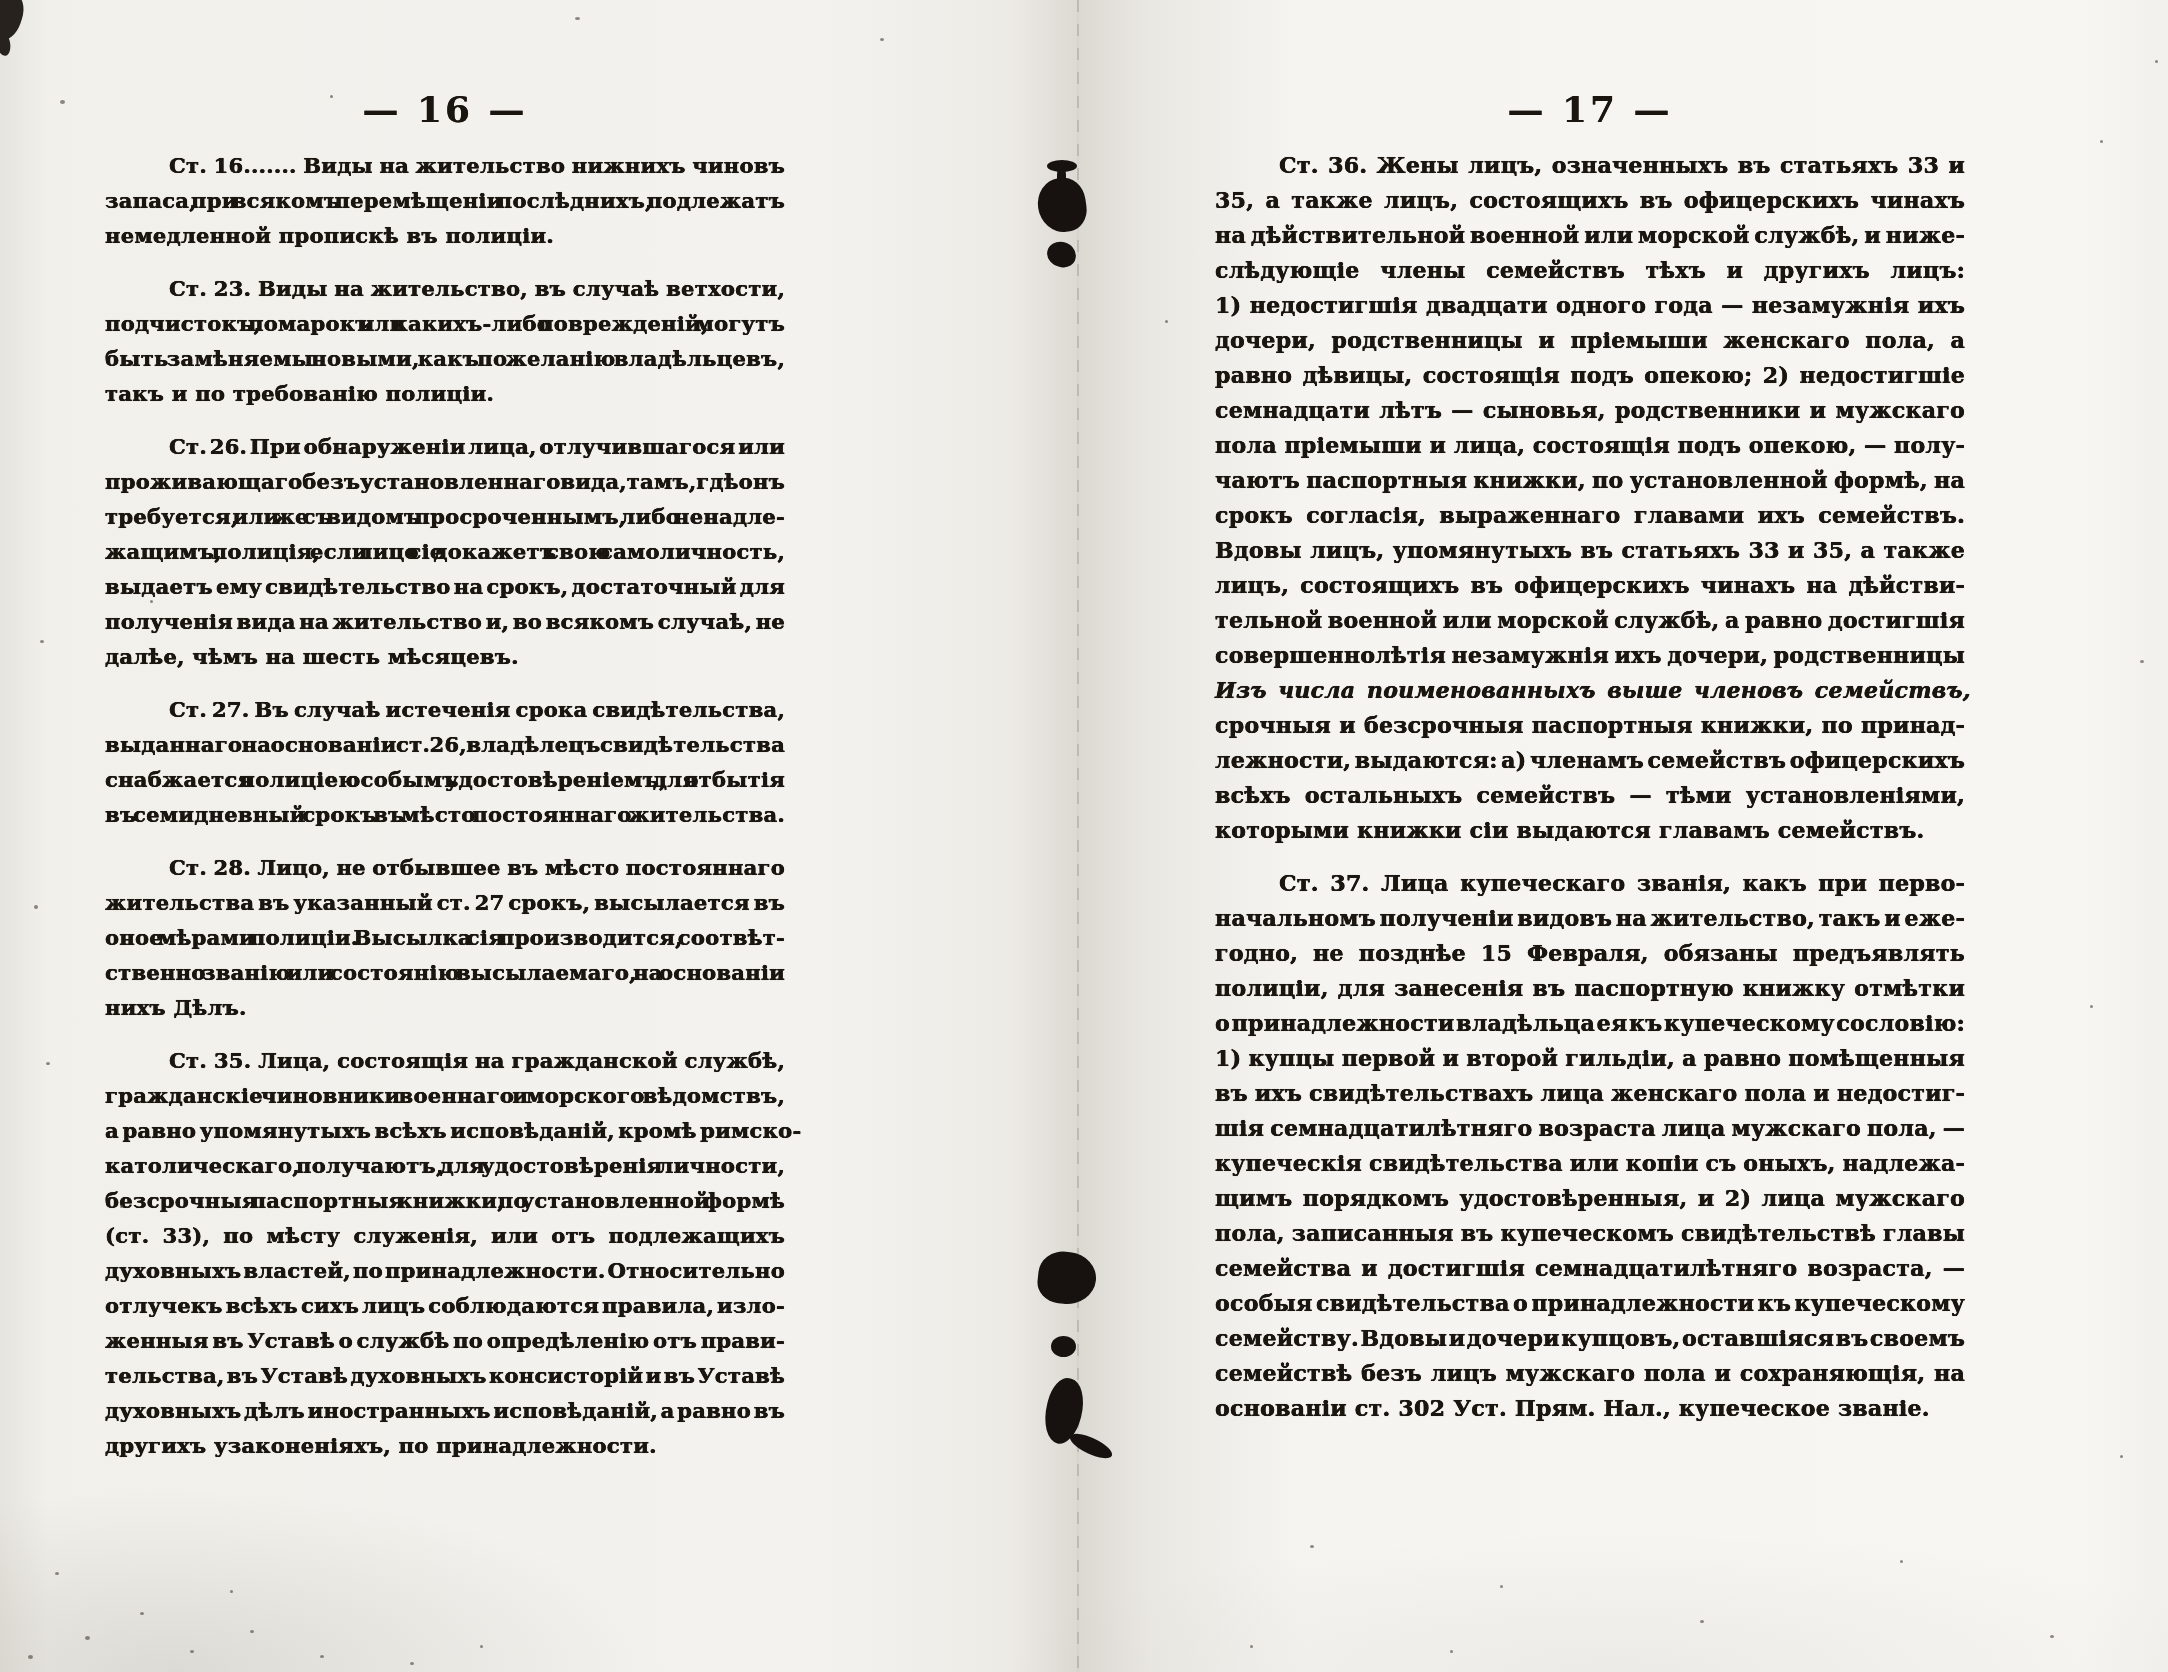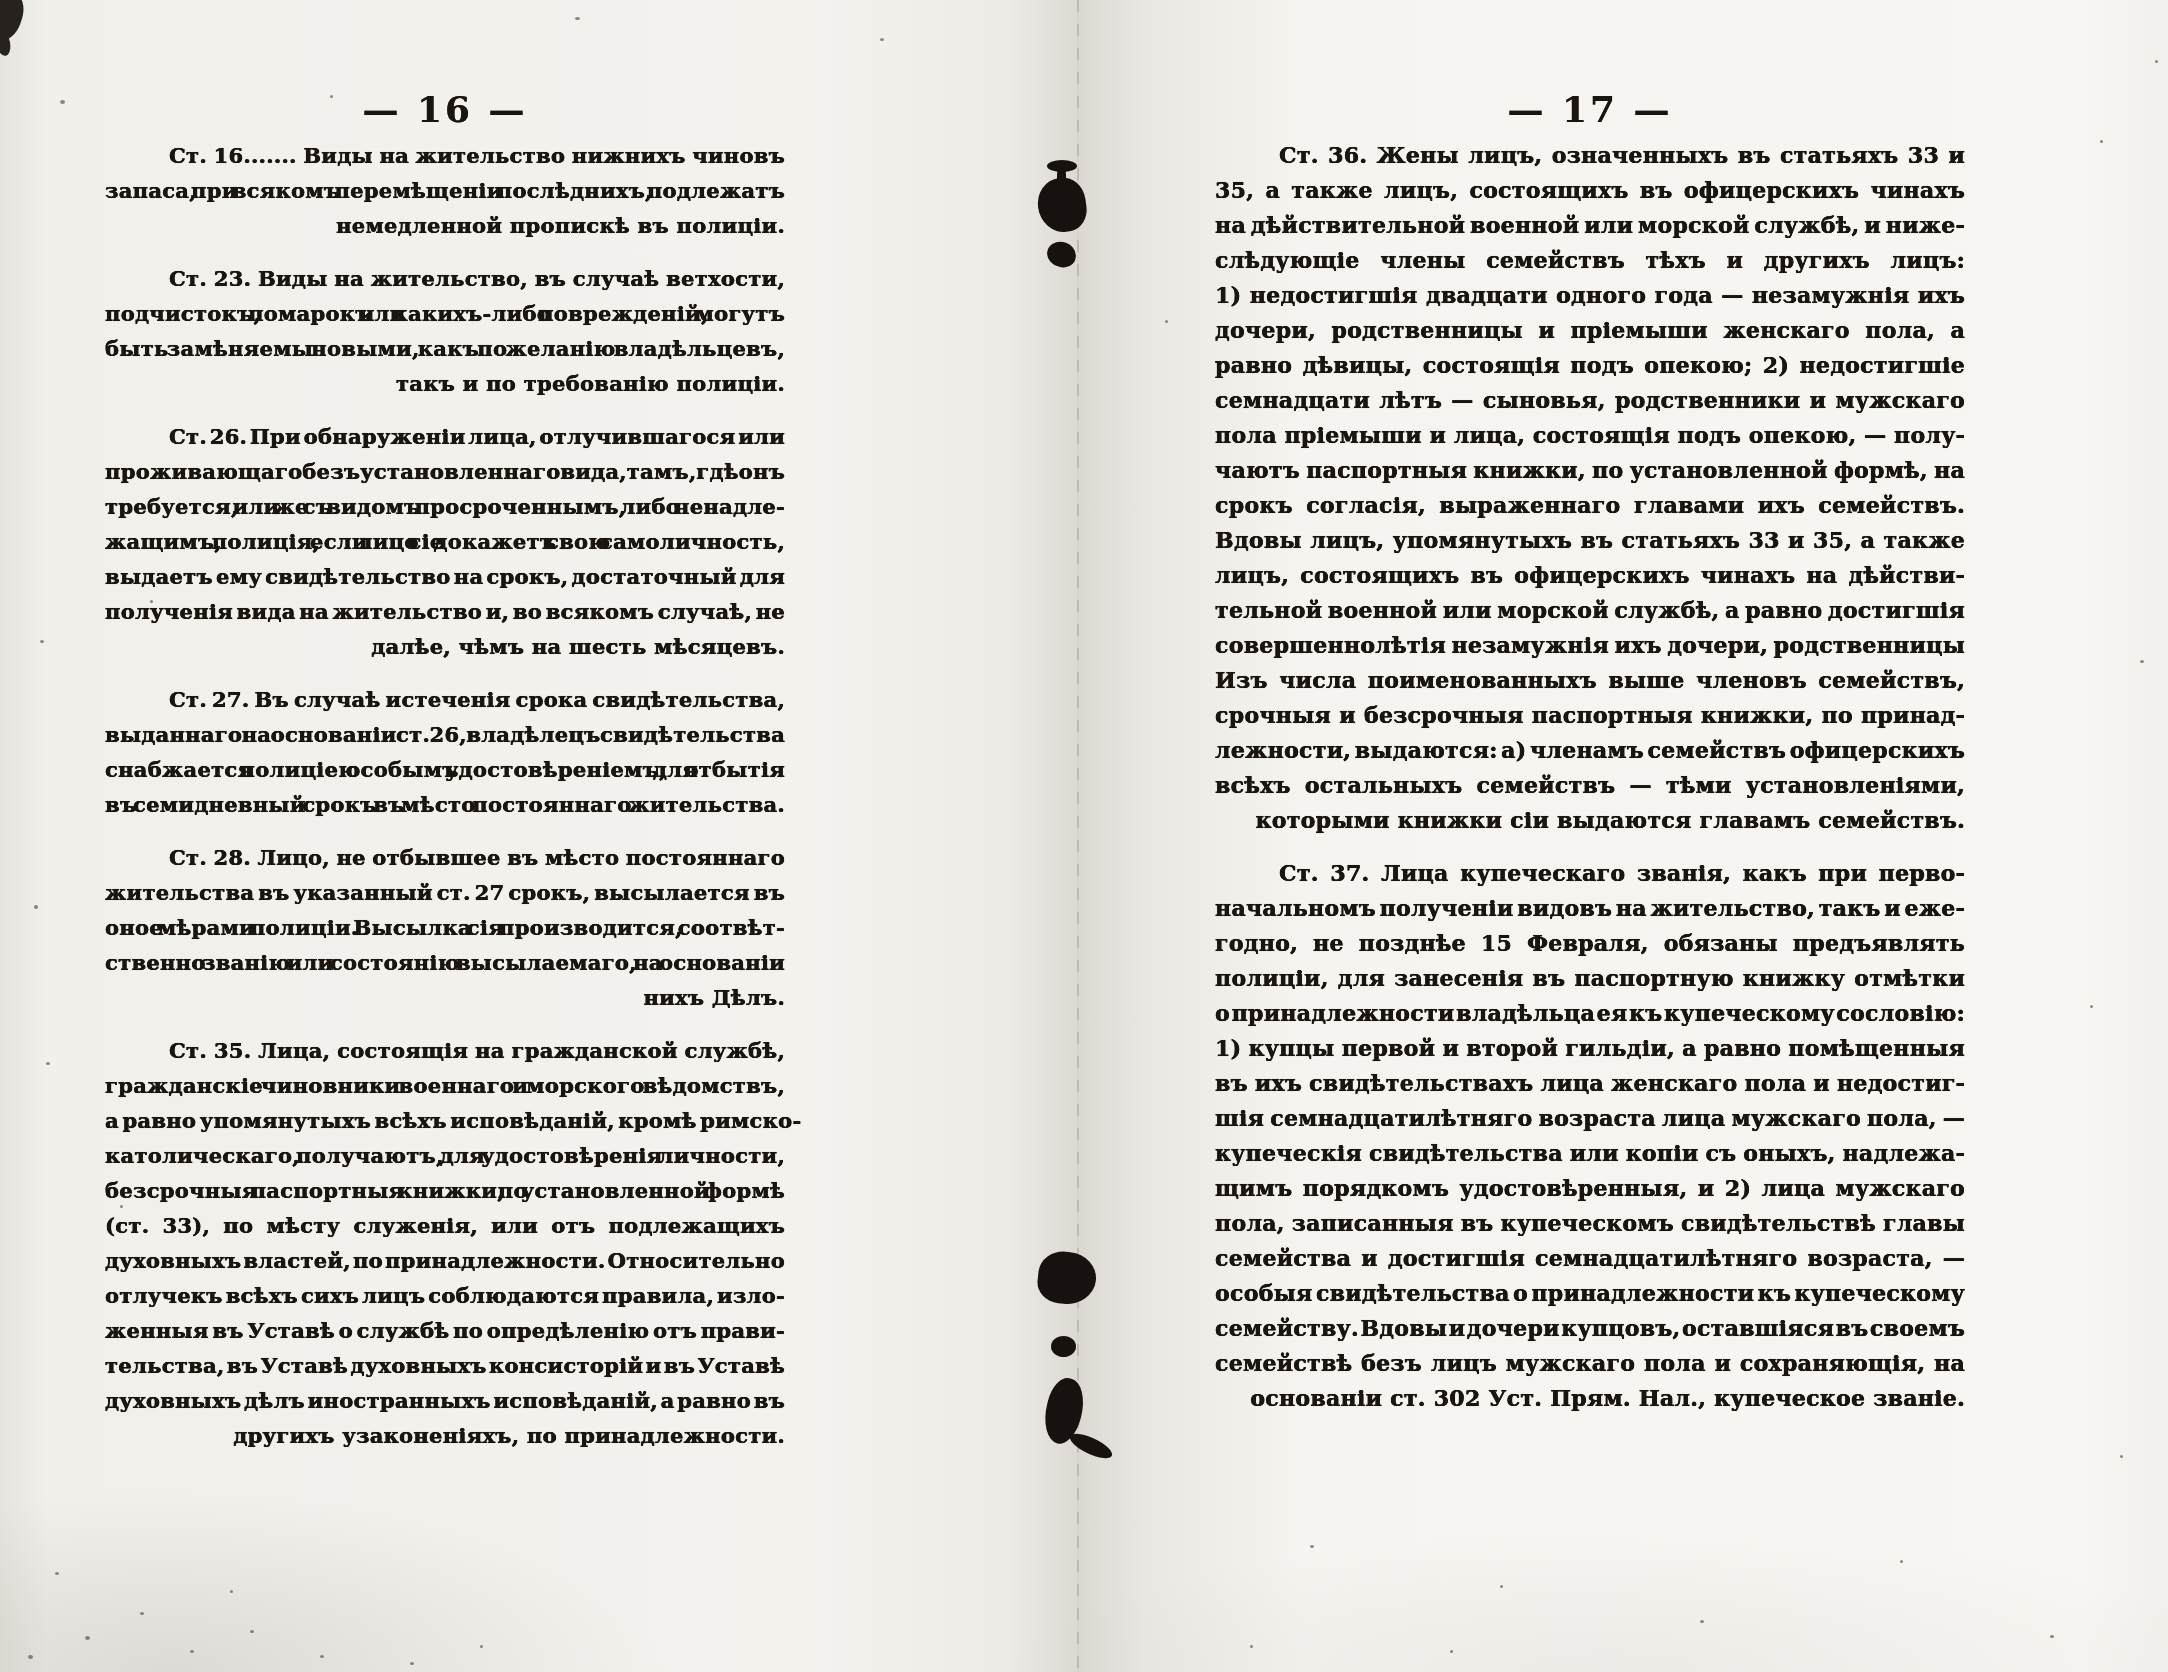--- a/index.html
+++ b/index.html
@@ -19,21 +19,21 @@
         #f5f4f0 60%, #f7f6f3 96%, #f1f0ec 100%);
   }
   .page-number{
     position:absolute;top:88px;
     text-align:center;
     font-size:36px;letter-spacing:3px;
     text-shadow:0 0 0.6px rgba(25,18,10,0.85);
   }
   .page-left  .page-number{left:105px;width:680px;}
   .page-right .page-number{left:1215px;width:750px;}
-  .text-block{position:absolute;top:138px;text-align:right;}
+  .text-block{position:absolute;top:148px;}
   .page-left  .text-block{left:105px;width:680px;}
   .page-right .text-block{left:1215px;width:750px;}
   .paragraph{margin:0 0 18px 0;}
   .line{
     height:35px;line-height:35px;
     white-space:nowrap;
     letter-spacing:0.3px;
     text-shadow:0.35px 0 0 currentColor, -0.2px 0 0 rgba(27,21,16,0.75), 0 0 0.7px rgba(30,22,14,0.6);
   }
   .page-left  .line{font-size:21px;}
@@ -118,21 +118,21 @@
           <div class="line" style="word-spacing: 7.53906px; padding-left: 0px;"><span>дочери, родственницы и пріемыши женскаго пола, а</span></div>
           <div class="line" style="word-spacing: 2.43229px; padding-left: 0px;"><span>равно дѣвицы, состоящія подъ опекою; 2) недостигшіе</span></div>
           <div class="line" style="word-spacing: 1.33854px; padding-left: 0px;"><span>семнадцати лѣтъ — сыновья, родственники и мужскаго</span></div>
           <div class="line" style="word-spacing: -0.314453px; padding-left: 0px;"><span>пола пріемыши и лица, состоящія подъ опекою, — полу-</span></div>
           <div class="line" style="word-spacing: -1.73698px; padding-left: 0px;"><span>чаютъ паспортныя книжки, по установленной формѣ, на</span></div>
           <div class="line" style="word-spacing: 5.5px; padding-left: 0px;"><span>срокъ согласія, выраженнаго главами ихъ семействъ.</span></div>
           <div class="line" style="word-spacing: 0.420139px; padding-left: 0px;"><span>Вдовы лицъ, упомянутыхъ въ статьяхъ 33 и 35, а также</span></div>
           <div class="line" style="word-spacing: 3.11979px; padding-left: 0px;"><span>лицъ, состоящихъ въ офицерскихъ чинахъ на дѣйстви-</span></div>
           <div class="line" style="word-spacing: -2.40179px; padding-left: 0px;"><span>тельной военной или морской службѣ, а равно достигшія</span></div>
           <div class="line" style="word-spacing: -2.47656px; padding-left: 0px;"><span>совершеннолѣтія незамужнія ихъ дочери, родственницы</span></div>
-          <div class="line" style="word-spacing: 3.60938px; padding-left: 0px;"><span>Изъ числа поименованныхъ выше членовъ семействъ,</span></div>
+          <div class="line" style="word-spacing: 3.60938px; padding-left: 0px; font-style: italic;"><span>Изъ числа поименованныхъ выше членовъ семействъ,</span></div>
           <div class="line" style="word-spacing: 0.169271px; padding-left: 0px;"><span>срочныя и безсрочныя паспортныя книжки, по принад-</span></div>
           <div class="line" style="word-spacing: -4.4625px; padding-left: 0px;"><span>лежности, выдаются: а) членамъ семействъ офицерскихъ</span></div>
           <div class="line" style="word-spacing: 6.20625px; padding-left: 0px;"><span>всѣхъ остальныхъ семействъ — тѣми установленіями,</span></div>
           <div class="line last" style="word-spacing: 0px; padding-left: 0px;"><span>которыми книжки сіи выдаются главамъ семействъ.</span></div>
         </div>
         <div class="paragraph">
           <div class="line first" style="word-spacing: 3.64732px; padding-left: 64px;"><span>Ст. 37. Лица купеческаго званія, какъ при перво-</span></div>
           <div class="line" style="word-spacing: -4.28795px; padding-left: 0px;"><span>начальномъ полученіи видовъ на жительство, такъ и еже-</span></div>
           <div class="line" style="word-spacing: 7.02604px; padding-left: 0px;"><span>годно, не позднѣе 15 Февраля, обязаны предъявлять</span></div>
           <div class="line" style="word-spacing: 1.15885px; padding-left: 0px;"><span>полиціи, для занесенія въ паспортную книжку отмѣтки</span></div>

